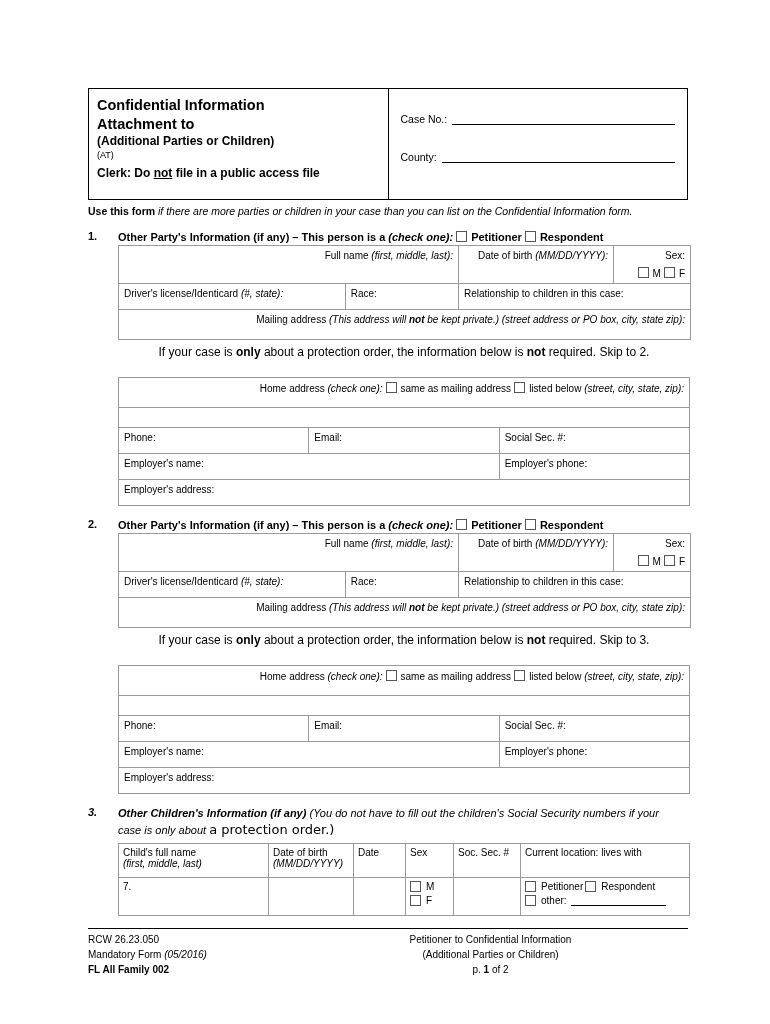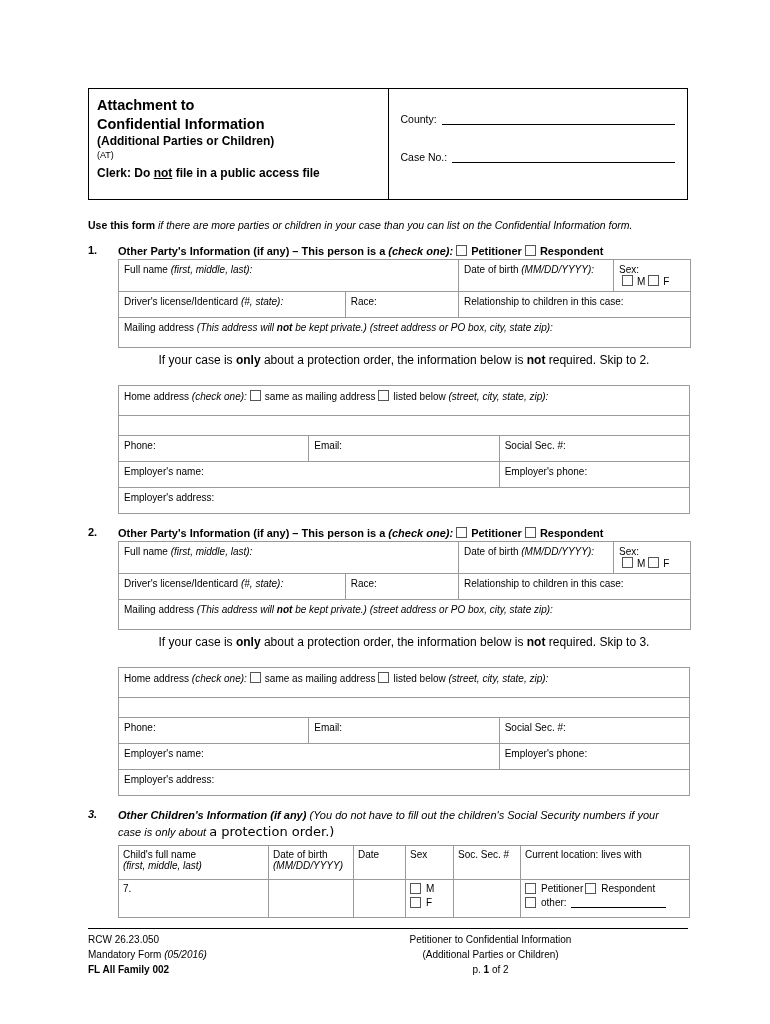--- a/index.html
+++ b/index.html
@@ -63,21 +63,21 @@
   .field-line .lbl { white-space: nowrap; }
   .field-line .rule {
     flex: 1;
     border-bottom: 1px solid #000;
     height: 11px;
     margin-left: 5px;
   }
 
   
   .useform {
-    margin-top: 18px;
+    margin-top: 4px;
     font-size: 10.5px;
     line-height: 1.35;
     width: 572px;
   }
   .useform b { font-weight: bold; }
   .useform i { font-style: italic; }
 
   
   .sec {
     margin-top: 12px;
@@ -116,25 +116,25 @@
     border-collapse: collapse;
     table-layout: fixed;
   }
   .tbl td {
     border: 1px solid #9a9a9a;
     padding: 4px 5px;
     font-size: 10px;
     vertical-align: top;
     height: 26px;
   }
-  .tbl td.tall { height: 30px; }
+  .tbl td.tall { height: 30px; text-align: right; }
   .tbl i { font-style: italic; }
   .tbl b { font-weight: bold; }
   .sexcell { white-space: nowrap; }
-  .sexrow { }
+  .sexrow { margin-top: 6px; }
 
   .note {
     width: 572px;
     margin-left: 30px;
     text-align: center;
     font-size: 12px;
     padding: 5px 0 4px 0;
   }
   .note b { font-weight: bold; }
 
@@ -189,33 +189,33 @@
   .footer i { font-style: italic; }
   .prot { font-size: 13px; font-family: "DejaVu Sans", sans-serif; }
 </style>
 </head>
 <body>
 
 <div class="page">
 
   <div class="header-box">
     <div class="header-left">
+      <div class="t1">Confidential Information</div>
       <div class="t1">Attachment to</div>
-      <div class="t1">Confidential Information</div>
       <div class="t2">(Additional Parties or Children)</div>
       <div class="t3">(AT)</div>
       <div class="t4"><span>Clerk: Do </span><u>not</u><span> file in a public access file</span></div>
     </div>
     <div class="header-right">
       <div class="field-line">
-        <span class="lbl">County:</span>
+        <span class="lbl">Case No.:</span>
         <span class="rule"></span>
       </div>
       <div class="field-line">
-        <span class="lbl">Case No.:</span>
+        <span class="lbl">County:</span>
         <span class="rule"></span>
       </div>
     </div>
   </div>
 
   <div class="useform"><b>Use this form</b><i> if there are more parties or children in your case than you can list on the Confidential Information form.</i></div>
 
   <div class="sec">
     <div class="num">1.</div>
     <div class="head"><span>Other Party's Information (if any) – This person is a </span><i>(check one):</i><span class="cbx"></span><span>Petitioner</span><span class="cbx"></span><span>Respondent</span></div>

